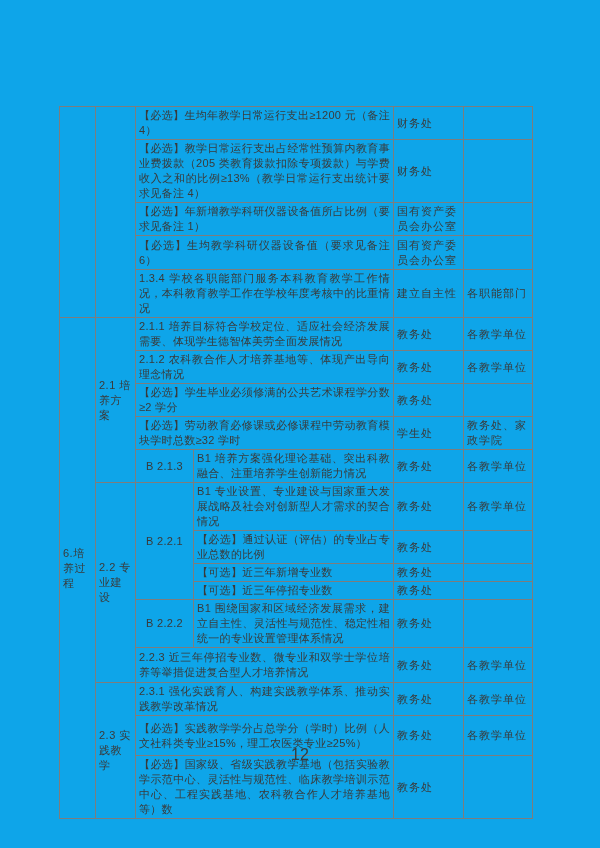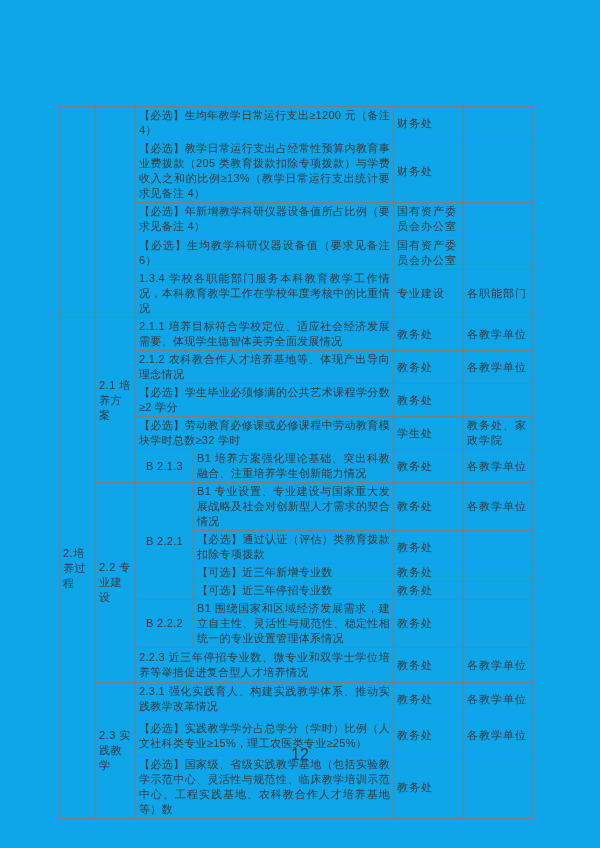--- a/index.html
+++ b/index.html
@@ -77,36 +77,36 @@
           <td class="c-desc" colspan="2">【必选】生均年教学日常运行支出≥1200 元（备注 4）</td>
           <td class="c-dept">财务处</td>
           <td class="c-dept"></td>
         </tr>
         <tr style="height: 60px;">
           <td class="c-desc" colspan="2">【必选】教学日常运行支出占经常性预算内教育事业费拨款（205 类教育拨款扣除专项拨款）与学费收入之和的比例≥13%（教学日常运行支出统计要求见备注 4）</td>
           <td class="c-dept">财务处</td>
           <td class="c-dept"></td>
         </tr>
         <tr style="height: 31px;">
-          <td class="c-desc" colspan="2">【必选】年新增教学科研仪器设备值所占比例（要求见备注 4）</td>
+          <td class="c-desc" colspan="2">【必选】年新增教学科研仪器设备值所占比例（要求见备注 1）</td>
           <td class="c-dept">国有资产委员会办公室</td>
           <td class="c-dept"></td>
         </tr>
         <tr style="height: 34px;">
           <td class="c-desc" colspan="2">【必选】生均教学科研仪器设备值（要求见备注 6）</td>
           <td class="c-dept">国有资产委员会办公室</td>
           <td class="c-dept"></td>
         </tr>
         <tr style="height: 35px;">
           <td class="c-desc" colspan="2">1.3.4 学校各职能部门服务本科教育教学工作情况，本科教育教学工作在学校年度考核中的比重情况</td>
-          <td class="c-dept">专业建设</td>
+          <td class="c-dept">建立自主性</td>
           <td class="c-dept">各职能部门</td>
         </tr>
         <tr style="height: 30px;">
-          <td class="c-group" rowspan="14">2.培养过程</td>
+          <td class="c-group" rowspan="14">6.培养过程</td>
           <td class="c-group" rowspan="5">2.1 培养方案</td>
           <td class="c-desc" colspan="2">2.1.1 培养目标符合学校定位、适应社会经济发展需要、体现学生德智体美劳全面发展情况</td>
           <td class="c-dept">教务处</td>
           <td class="c-dept">各教学单位</td>
         </tr>
         <tr style="height: 33px;">
           <td class="c-desc" colspan="2">2.1.2 农科教合作人才培养基地等、体现产出导向理念情况</td>
           <td class="c-dept">教务处</td>
           <td class="c-dept">各教学单位</td>
         </tr>
@@ -127,21 +127,21 @@
           <td class="c-dept">各教学单位</td>
         </tr>
         <tr style="height: 31px;">
           <td class="c-group" rowspan="6">2.2 专业建设</td>
           <td class="c-bnum" rowspan="4">B 2.2.1</td>
           <td class="c-desc">B1 专业设置、专业建设与国家重大发展战略及社会对创新型人才需求的契合情况</td>
           <td class="c-dept">教务处</td>
           <td class="c-dept">各教学单位</td>
         </tr>
         <tr style="height: 31px;">
-          <td class="c-desc">【必选】通过认证（评估）类教育拨款扣除专项拨款</td>
+          <td class="c-desc">【必选】通过认证（评估）的专业占专业总数的比例</td>
           <td class="c-dept">教务处</td>
           <td class="c-dept"></td>
         </tr>
         <tr style="height: 17px;">
           <td class="c-desc">【可选】近三年新增专业数</td>
           <td class="c-dept">教务处</td>
           <td class="c-dept"></td>
         </tr>
         <tr style="height: 17px;">
           <td class="c-desc">【可选】近三年停招专业数</td>

